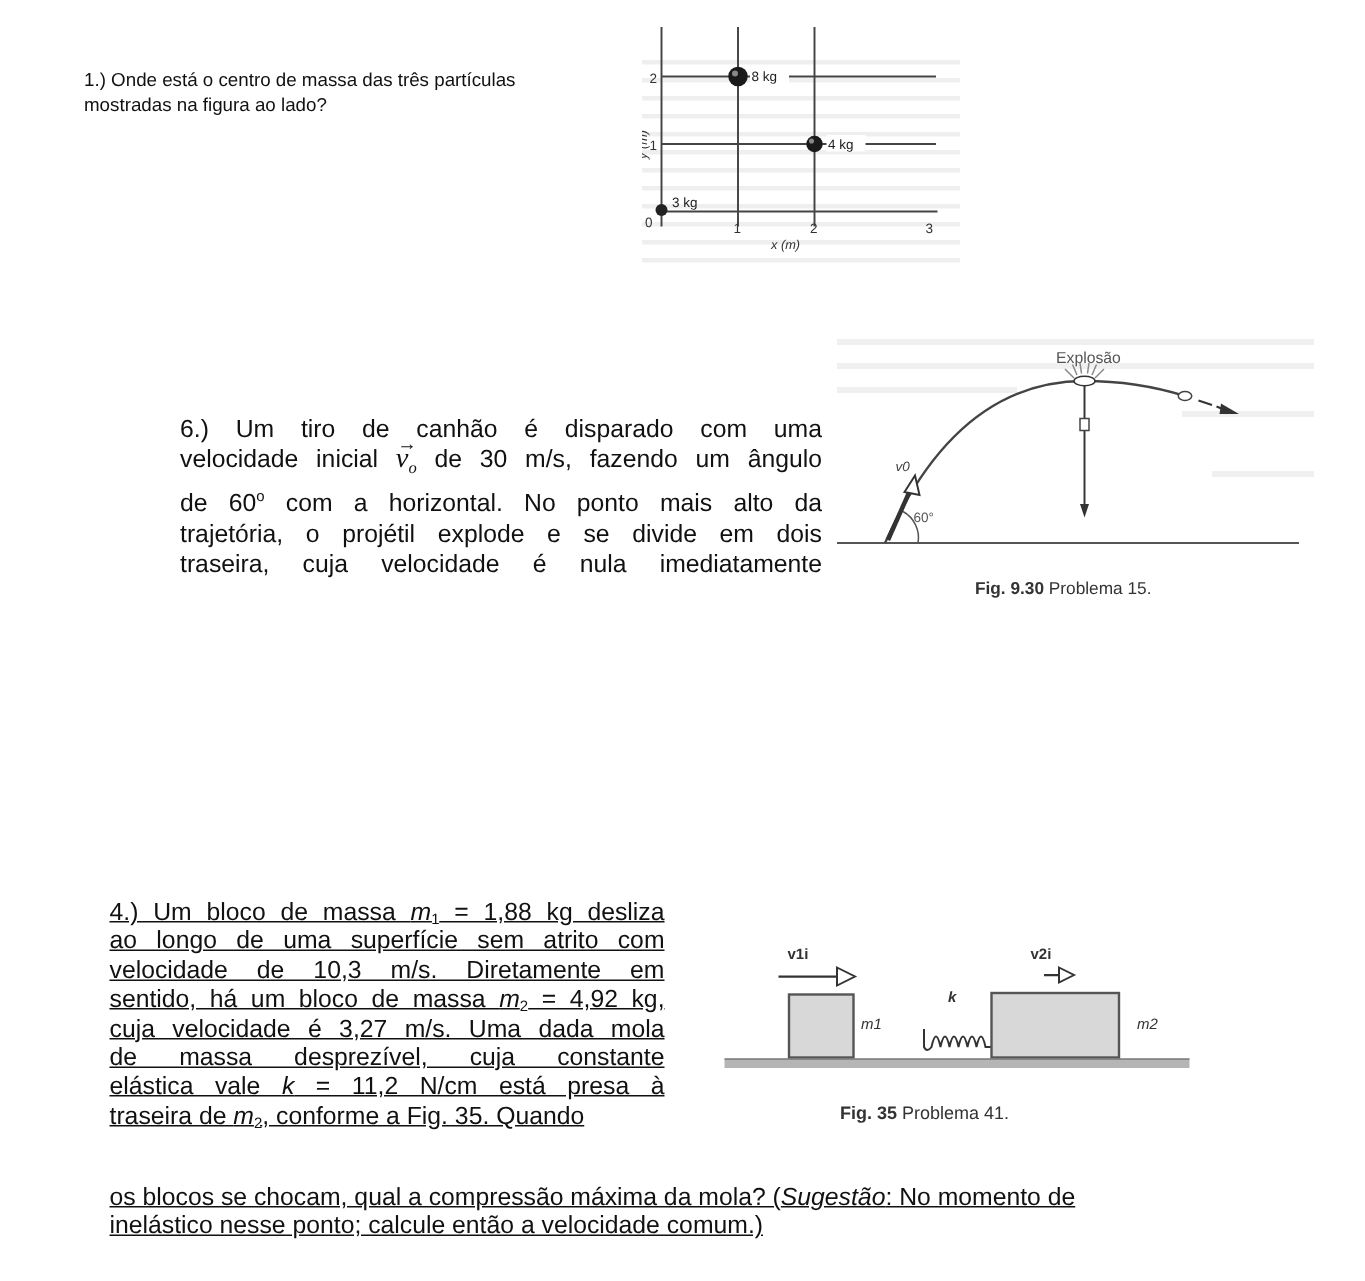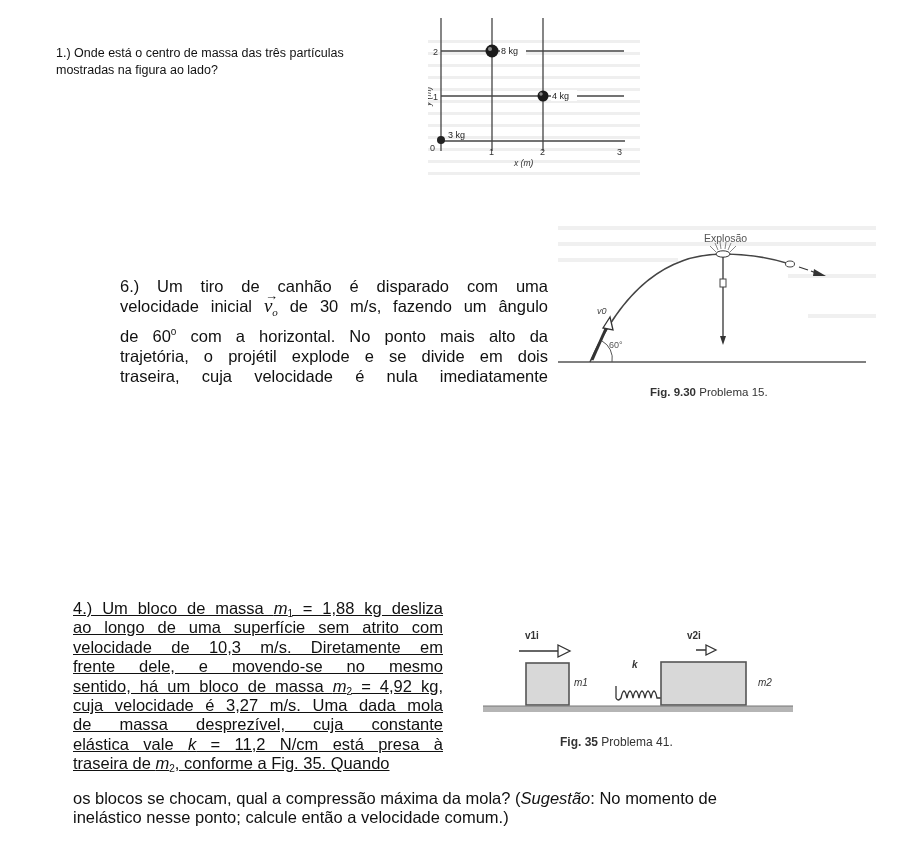--- a/index.html
+++ b/index.html
@@ -4,21 +4,21 @@
 <style>
   html, body { margin: 0; padding: 0; background: #ffffff; }
   body { width: 910px; height: 854px; position: relative; overflow: hidden;
          font-family: "Liberation Sans", sans-serif; color: #111; }
   .abs { position: absolute; }
   .q1 { left: 56px; top: 35px; width: 360px; font-size: 12.5px; line-height: 17px; margin-top: 10px; }
   .q6 { left: 120px; top: 276px; width: 428px; font-size: 16.5px; line-height: 20px; text-align: justify; }
   .q6 .ln { display: block; text-align: justify; text-align-last: justify; white-space: nowrap; }
   .q4 { left: 73px; top: 599px; width: 370px; font-size: 16.5px; line-height: 19.4px; }
   .q4 .ln { display: block; text-align: justify; text-align-last: justify; white-space: nowrap; text-decoration: underline; }
-  .q4tail { left: 73px; top: 789px; width: 760px; font-size: 16.5px; line-height: 19.4px; }
+  .q4tail { left: 73px; top: 789px; width: 760px; font-size: 16.5px; line-height: 19.4px; text-decoration: underline; }
   .q4tail .ln { display: block; white-space: nowrap; }
   i { font-style: italic; }
   sub { font-size: 10px; vertical-align: -3px; line-height: 0; }
   .vec { font-family: "Liberation Serif", serif; font-style: italic; font-size: 19px; position: relative; }
   .vec .arrow { position: absolute; left: 1px; top: -9px; font-style: normal; font-size: 13px; }
   .vec .o { font-size: 11px; vertical-align: -4px; }
   svg text { font-family: "Liberation Sans", sans-serif; }
   .fig { position: absolute; }
 </style>
 </head>
@@ -125,21 +125,20 @@
   <line x1="253" y1="57" x2="258" y2="59" stroke="#333" stroke-width="1.3"></line>
   <polygon points="268,62 256,55 255,62" fill="#333"></polygon>
 
   <text x="92" y="182" font-size="11.5" fill="#333" font-family="Liberation Serif, serif"><tspan font-weight="bold">Fig. 9.30</tspan><tspan> Problema 15.</tspan></text>
 </svg>
 
 <div class="abs q4">
   <span class="ln"><span>4.) Um bloco de massa </span><i>m</i><sub>1</sub><span> = 1,88 kg desliza</span></span>
   <span class="ln">ao longo de uma superfície sem atrito com</span>
   <span class="ln">velocidade de 10,3 m/s. Diretamente em</span>
-  <span class="ln">frente dele, e movendo-se no mesmo</span>
   <span class="ln"><span>sentido, há um bloco de massa </span><i>m</i><sub>2</sub><span> = 4,92 kg,</span></span>
   <span class="ln">cuja velocidade é 3,27 m/s. Uma dada mola</span>
   <span class="ln">de massa desprezível, cuja constante</span>
   <span class="ln"><span>elástica vale </span><i>k</i><span> = 11,2 N/cm está presa à</span></span>
   <span class="ln" style="text-align-last:left"><span>traseira de </span><i>m</i><sub>2</sub><span>, conforme a Fig. 35. Quando</span></span>
 </div>
 
 <div class="abs q4tail">
   <span class="ln"><span>os blocos se chocam, qual a compressão máxima da mola? (</span><i>Sugestão</i><span>: No momento de</span></span>
   <span class="ln">inelástico nesse ponto; calcule então a velocidade comum.)</span>

